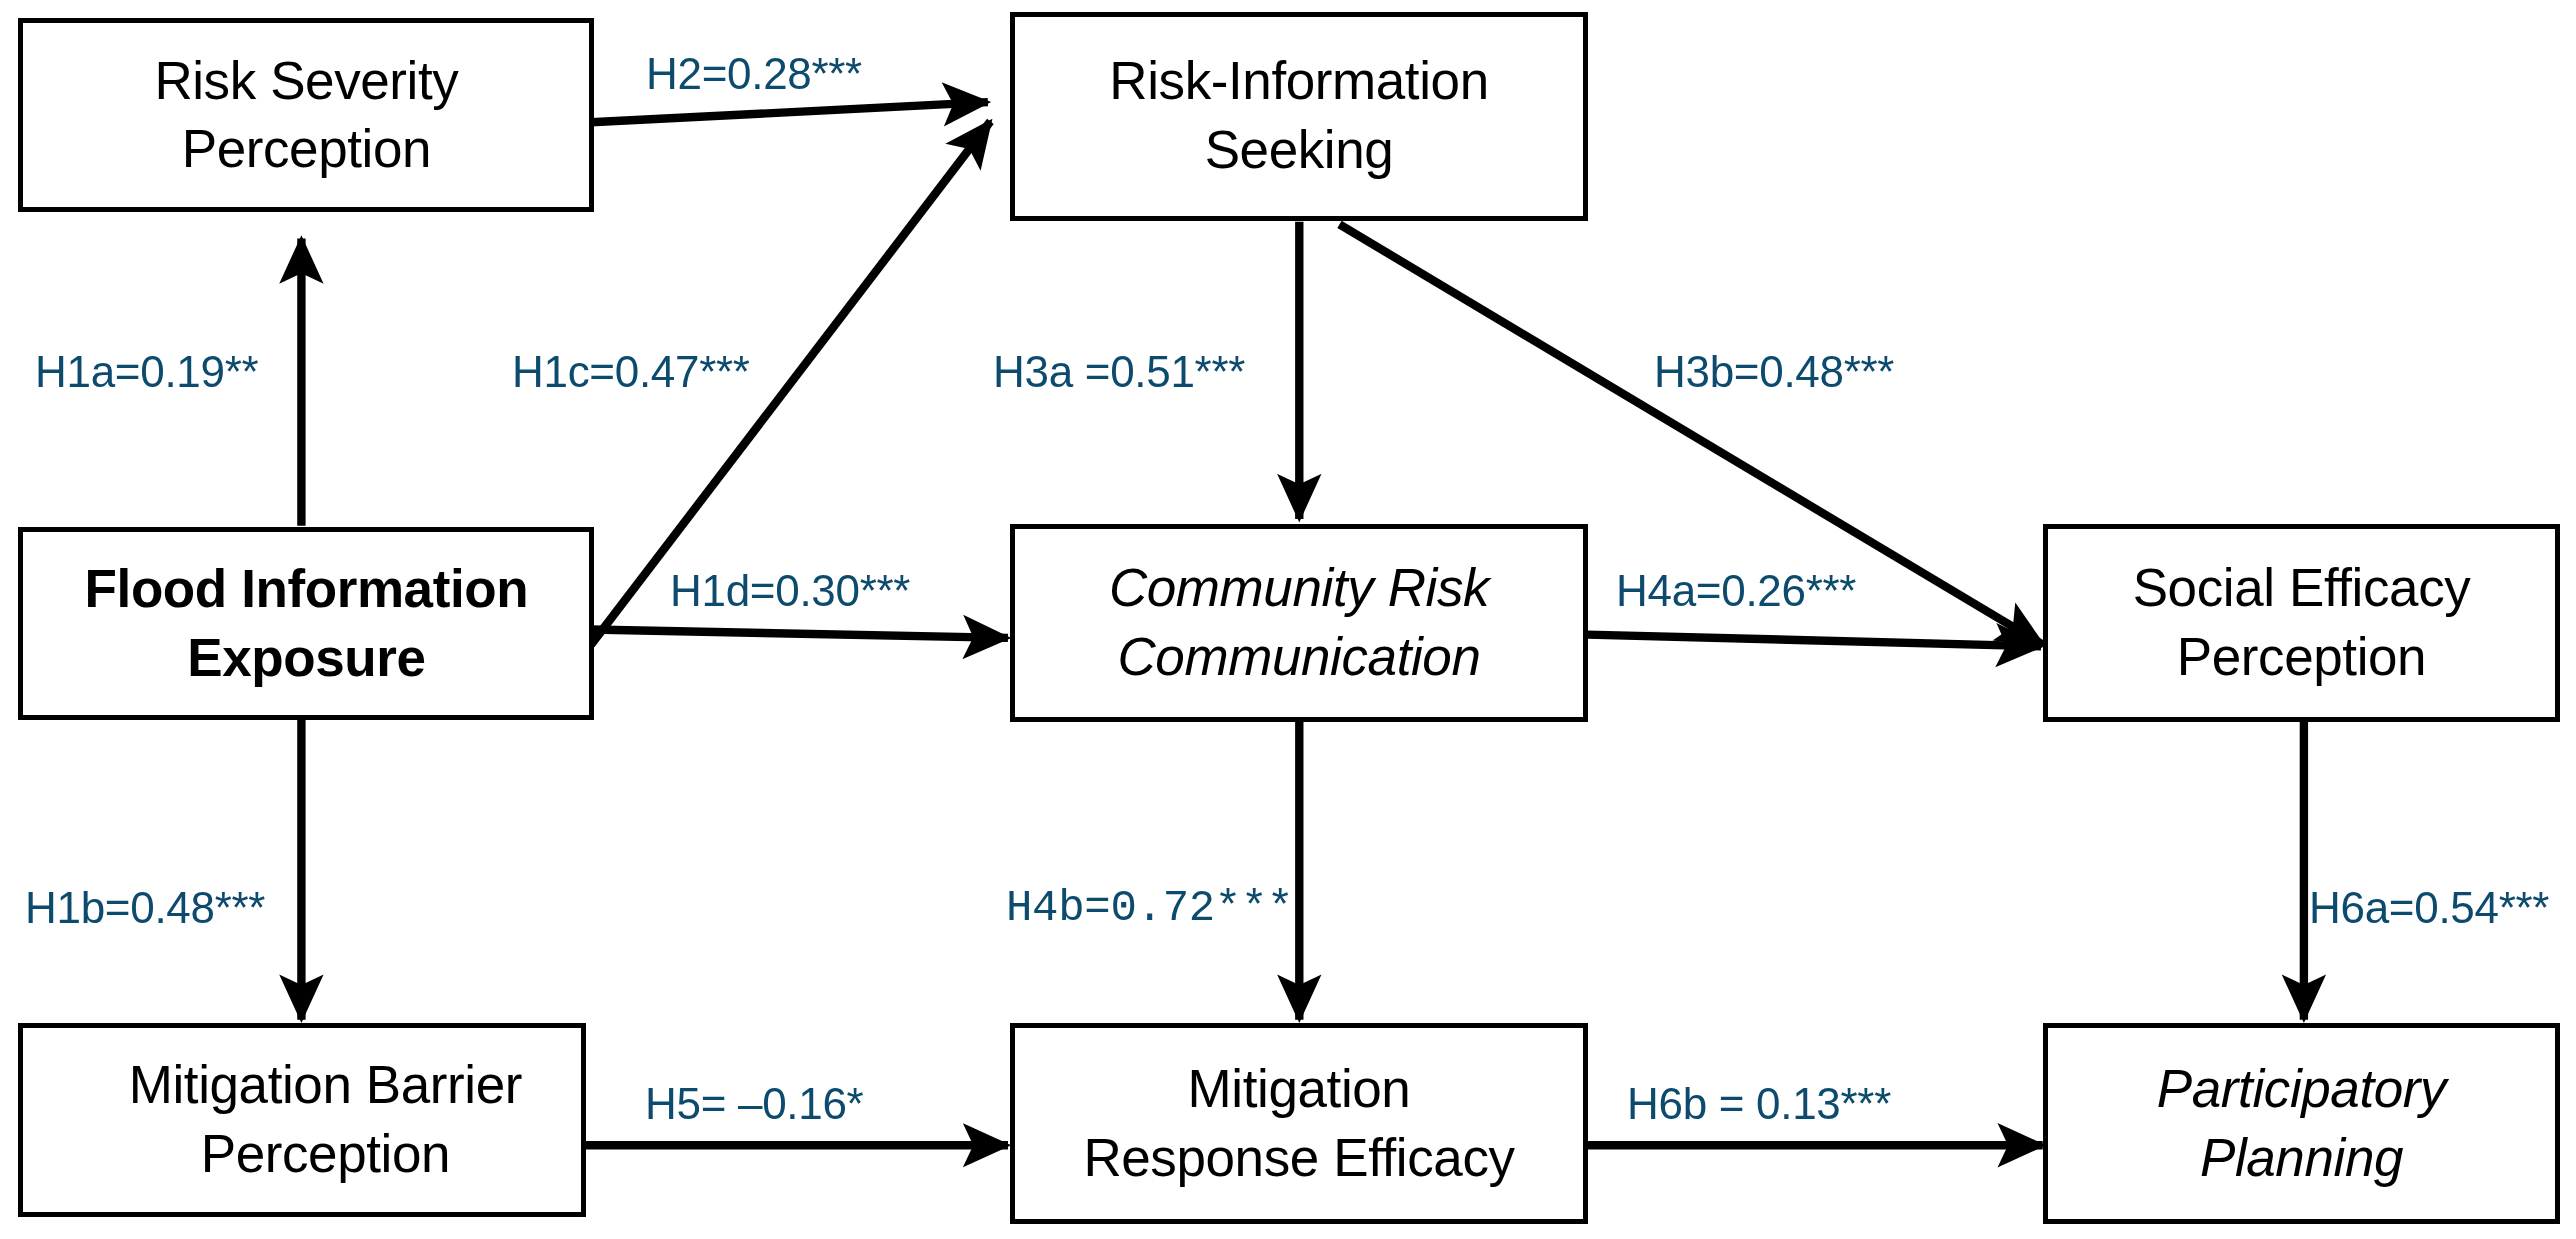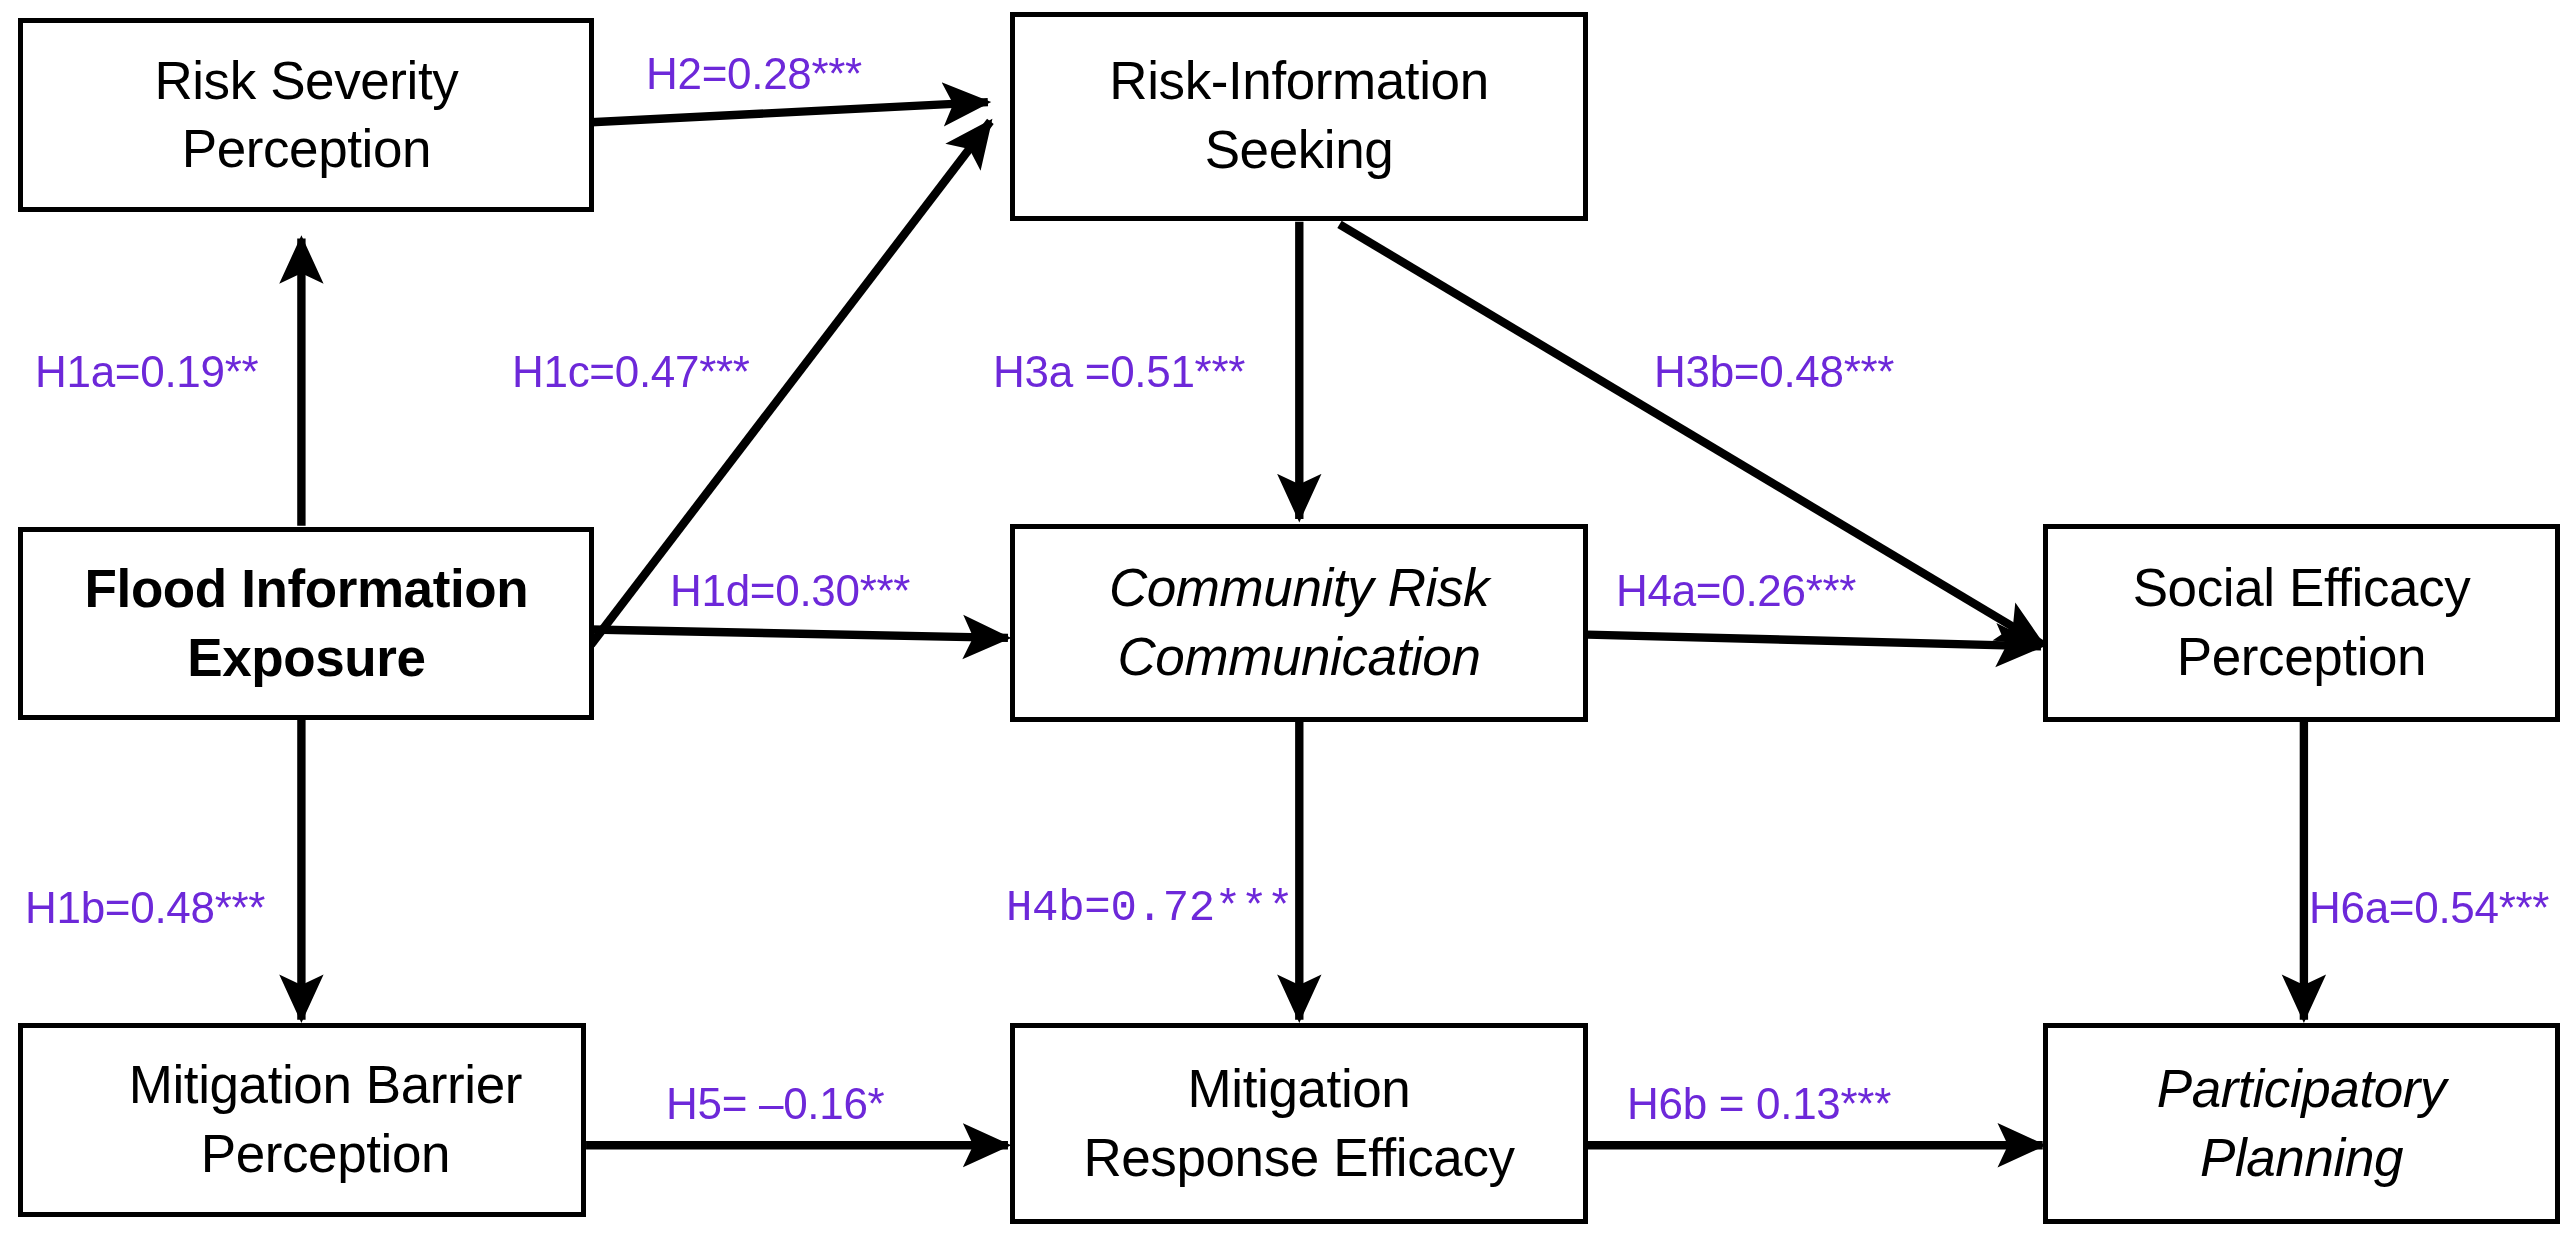--- a/index.html
+++ b/index.html
@@ -41,21 +41,21 @@
     letter-spacing: -0.4px;
     z-index: 3;
   }
   .node-box .line-1,
   .node-box .line-2 {
     display: block;
     white-space: nowrap;
   }
   .edge-label {
     position: absolute;
-    color: #6d28d9;
+    color: #0c4a6e;
     font-size: 44px;
     line-height: 1;
     white-space: nowrap;
     background: transparent;
     z-index: 4;
     letter-spacing: -0.3px;
   }
 </style>
 </head>
 <body>
@@ -147,18 +147,18 @@
   <div class="edge-label" style="left:670px; top:569px;">H1d=0.30***</div>
 
   <div class="edge-label" style="left:1616px; top:569px;">H4a=0.26***</div>
 
   <div class="edge-label" style="left:25px; top:886px;">H1b=0.48***</div>
 
   <div class="edge-label" style="left:1006px; top:886px;font-family:Liberation Mono, monospace;">H4b=0.72***</div>
 
   <div class="edge-label" style="left:2309px; top:886px;">H6a=0.54***</div>
 
-  <div class="edge-label" style="left:666px; top:1082px;text-align:center;">H5= –0.16*</div>
+  <div class="edge-label" style="left:645px; top:1082px;text-align:center;">H5= –0.16*</div>
 
   <div class="edge-label" style="left:1627px; top:1082px;">H6b = 0.13***</div>
 
 </div>
 
 
 </body></html>

